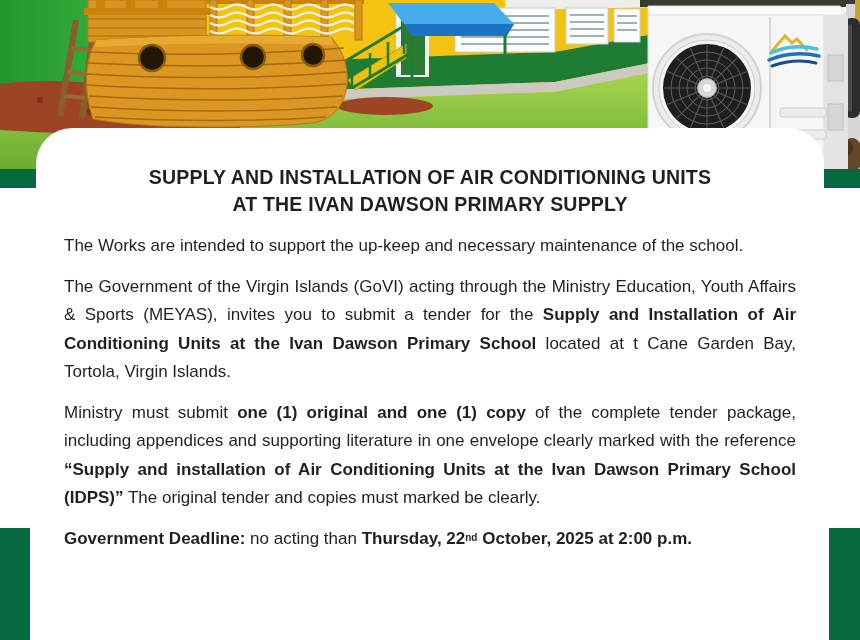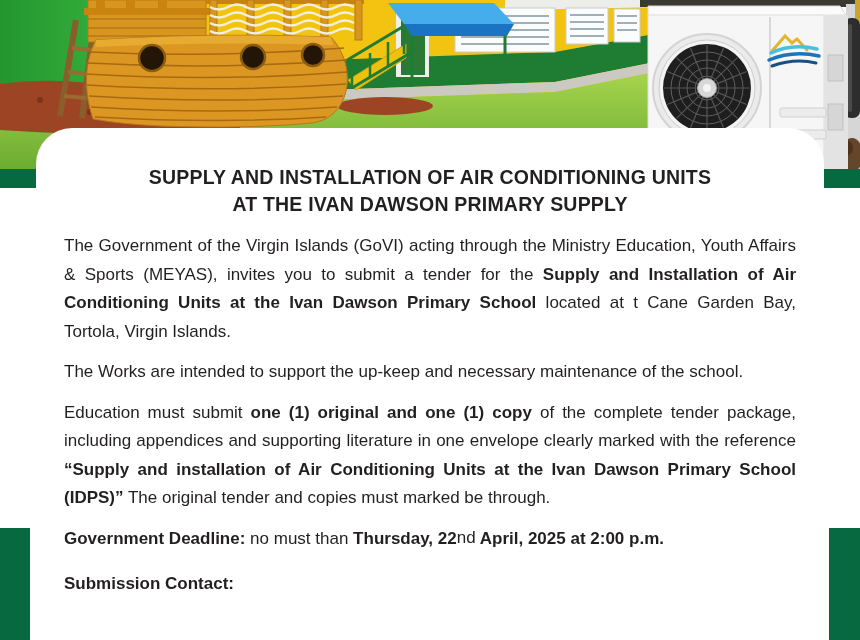--- a/index.html
+++ b/index.html
@@ -25,21 +25,21 @@
     margin:0 0 14px 0; font-size:19.5px; line-height:27px; font-weight:700;
     text-align:center; letter-spacing:0.2px; color:#231f20;
   }
   .card p {
     margin:0 0 12px 0; font-size:17px; line-height:28.5px;
     text-align:justify; color:#231f20;
   }
   .card p b { font-weight:700; }
   .deadline { margin-bottom:17px !important; }
   .contact  { margin-bottom:0 !important; }
-  .sup { font-size:17px; font-weight:400; vertical-align:top; position:relative; top:-1px;margin-top:40px; }
+  .sup { font-size:10px; font-weight:700; vertical-align:top; position:relative; top:-1px;margin-top:40px; }
 </style>
 </head>
 <body>
 
 <div class="stage">
 
   <div class="photo-strip">
     <svg width="860" height="188" viewBox="0 0 860 188">
       <defs>
         <linearGradient id="grass" x1="0" y1="0" x2="0" y2="1">
@@ -224,24 +224,23 @@
     </svg>
   </div>
 
   <div class="side-block left"></div>
   <div class="side-block right"></div>
 
   <div class="card">
 
     <h1 class="flyer-title"><span>SUPPLY AND INSTALLATION OF AIR CONDITIONING UNITS</span><br><span>AT THE IVAN DAWSON PRIMARY SUPPLY</span></h1>
 
+    <p>The Works are intended to support the up-keep and necessary maintenance of the school.</p>
+
     <p><span>The Government of the Virgin Islands (GoVI) acting through the Ministry Education, Youth Affairs &amp; Sports (MEYAS), invites you to submit a tender for the </span><b>Supply and Installation of Air Conditioning Units at the Ivan Dawson Primary School</b><span> located at t Cane Garden Bay, Tortola, Virgin Islands.</span></p>
 
-    <p>The Works are intended to support the up-keep and necessary maintenance of the school.</p>
-
-    <p><span>Education must submit </span><b>one (1) original and one (1) copy</b><span> of the complete tender package, including appendices and supporting literature in one envelope clearly marked with the reference </span><b>“Supply and installation of Air Conditioning Units at the Ivan Dawson Primary School (IDPS)”</b><span> The original tender and copies must marked be through.</span></p>
-
-    <p class="deadline"><b>Government Deadline:</b><span> no must than </span><b>Thursday, 22</b><span class="sup">nd</span><b> April, 2025 at 2:00 p.m.</b></p>
-
-    <p class="contact"><b>Submission Contact:</b></p>
+    <p><span>Ministry must submit </span><b>one (1) original and one (1) copy</b><span> of the complete tender package, including appendices and supporting literature in one envelope clearly marked with the reference </span><b>“Supply and installation of Air Conditioning Units at the Ivan Dawson Primary School (IDPS)”</b><span> The original tender and copies must marked be clearly.</span></p>
+
+    <p class="deadline"><b>Government Deadline:</b><span> no acting than </span><b>Thursday, 22</b><span class="sup">nd</span><b> October, 2025 at 2:00 p.m.</b></p>
+
 
   </div>
 </div>
 
 </body></html>

